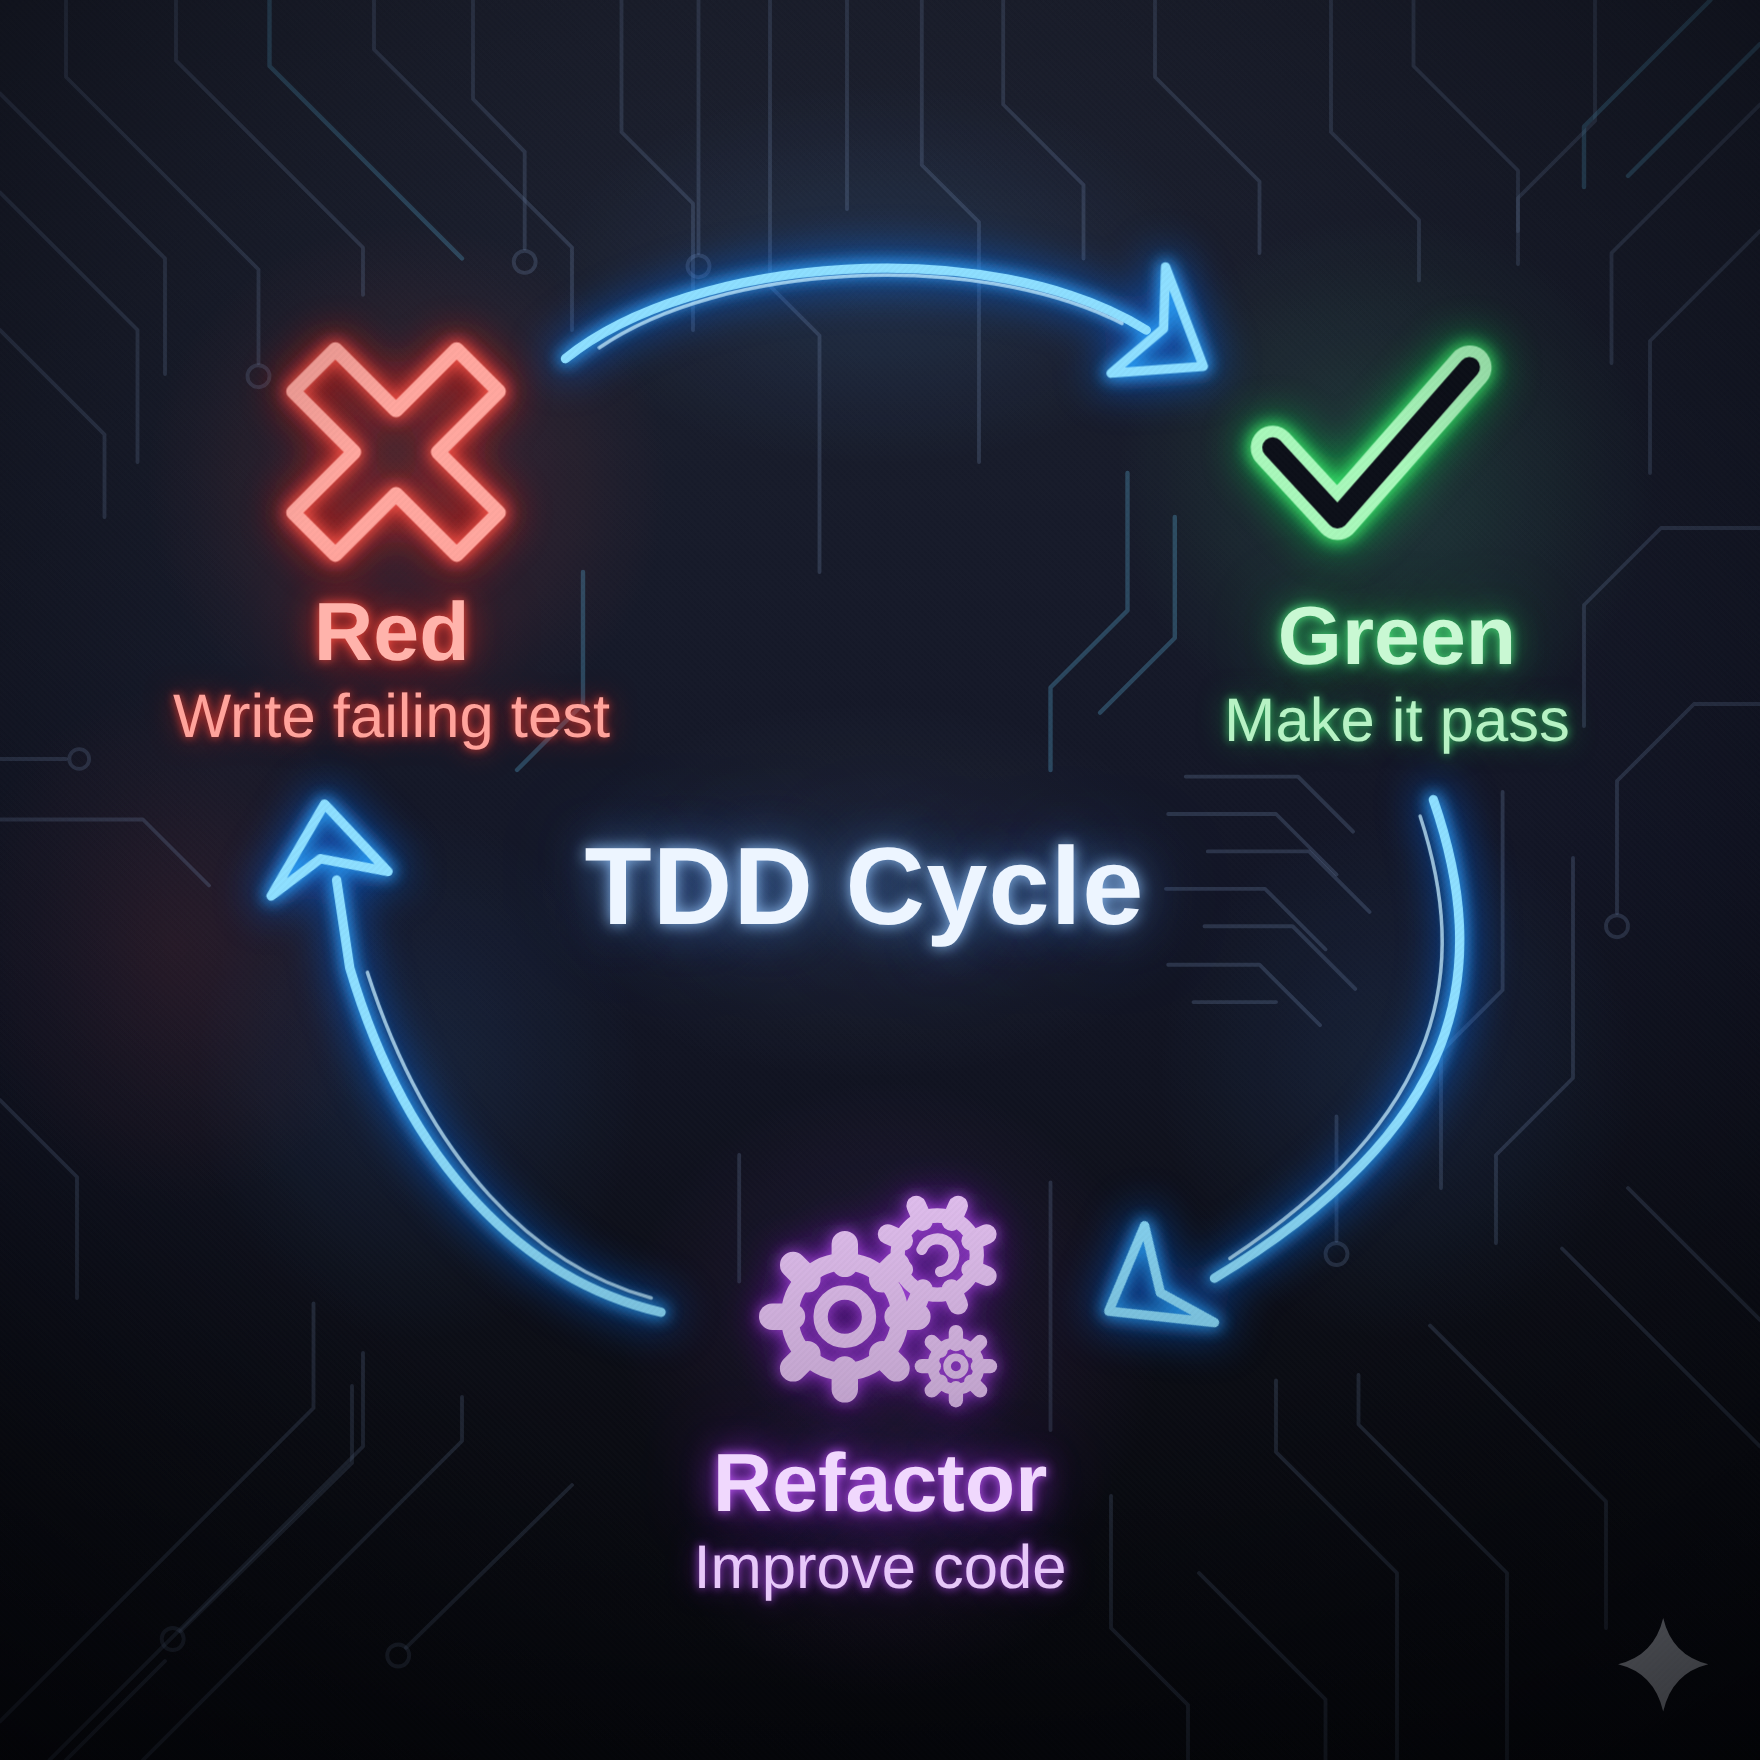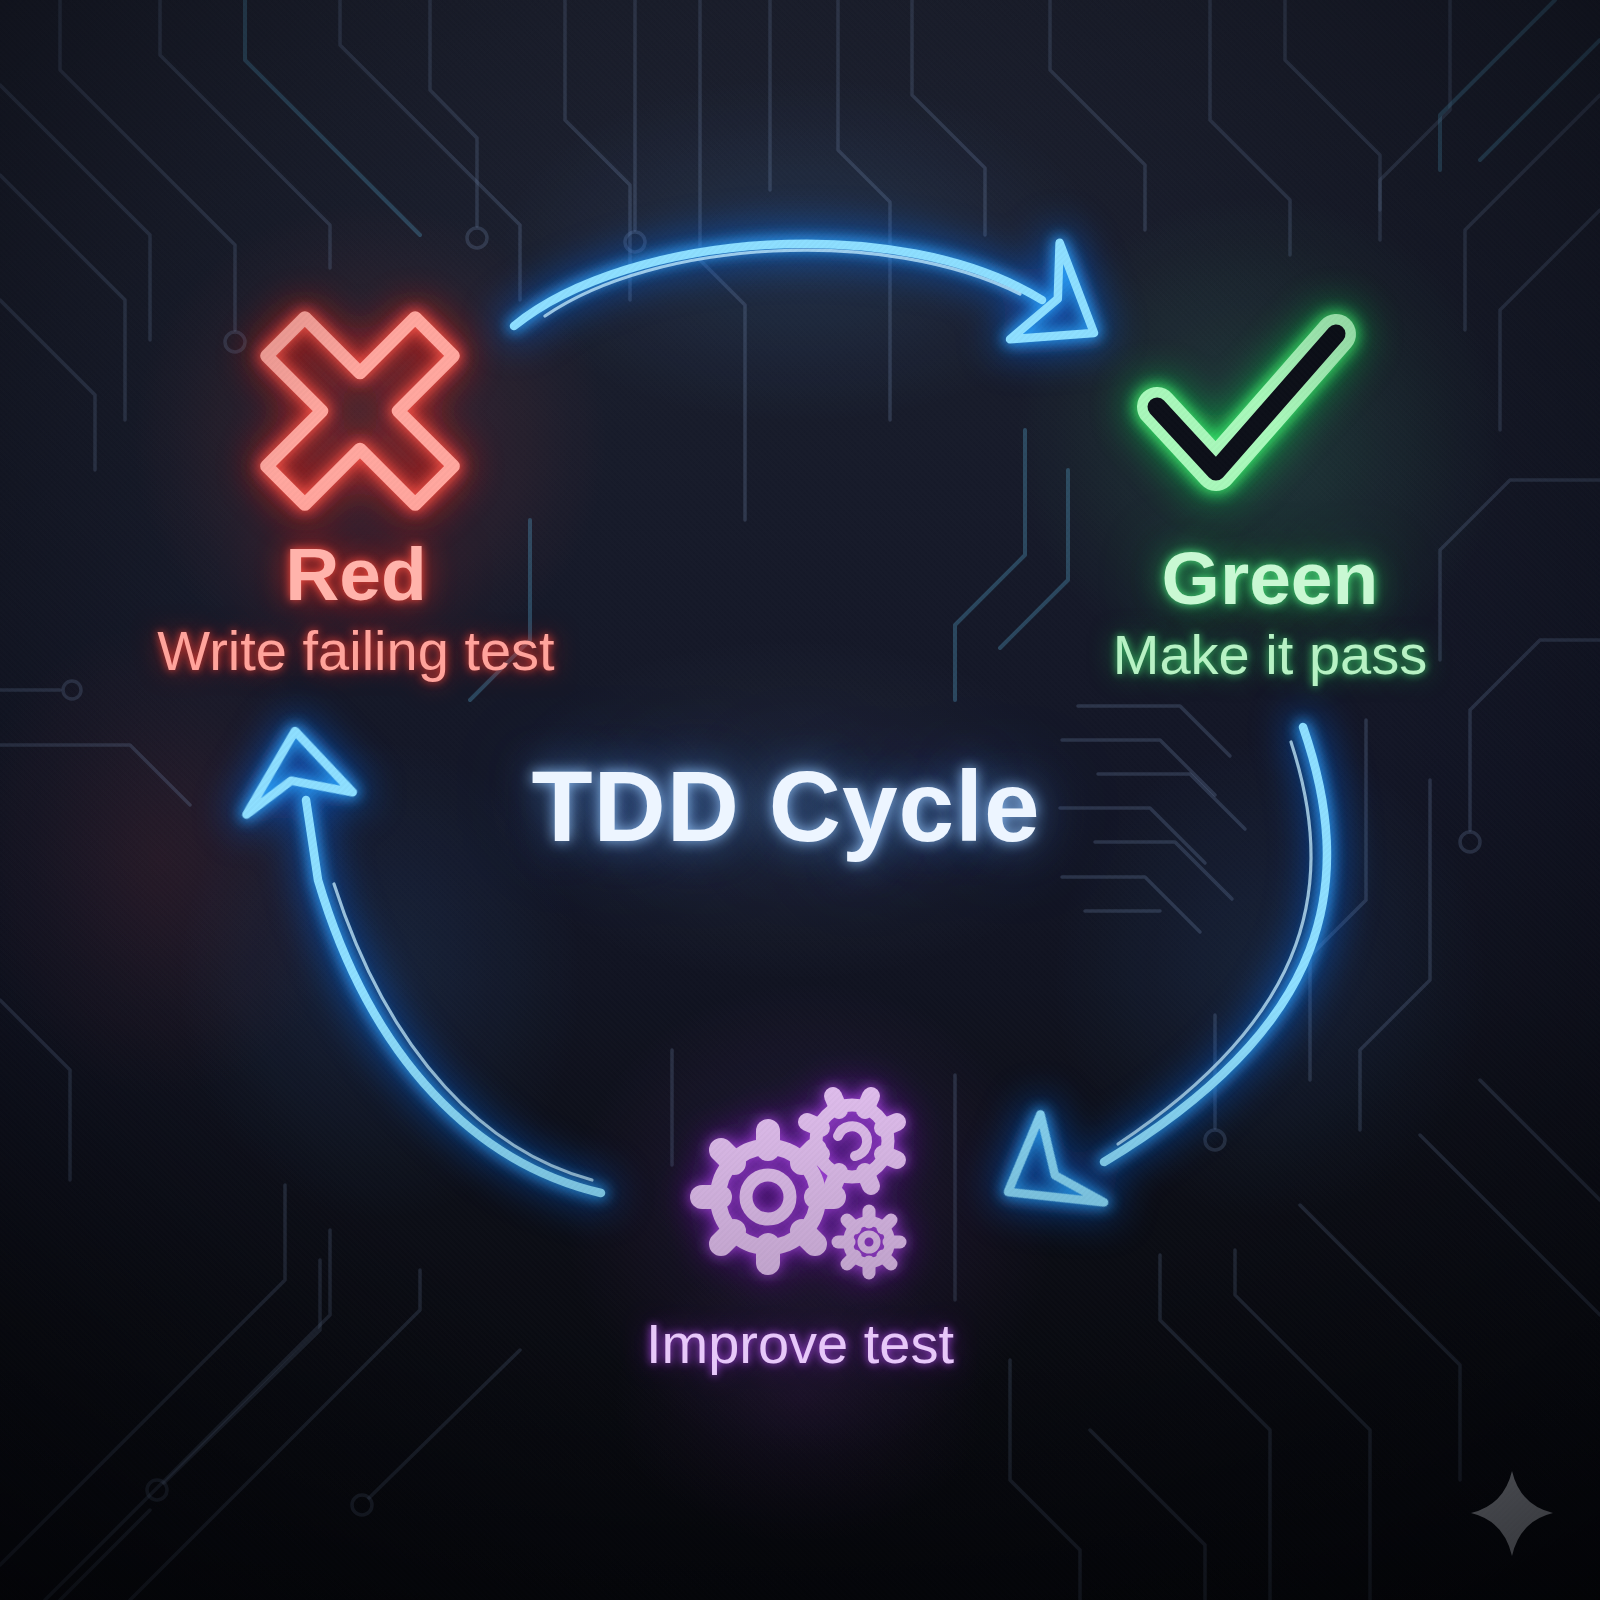--- a/index.html
+++ b/index.html
@@ -274,16 +274,17 @@
     <div class="step-label">Red</div>
     <div class="step-desc">Write failing test</div>
   </div>
 
   <div class="txt green" style="left:1250px;top:538px;margin-left:20px;">
     <div class="step-label">Green</div>
     <div class="step-desc">Make it pass</div>
   </div>
 
   <div class="txt purple" style="left:800px;top:1308px;">
-    <div class="step-desc">Improve test</div>
+    <div class="step-label">Refactor</div>
+    <div class="step-desc">Improve code</div>
   </div>
 
 </div>
 
 </body></html>

